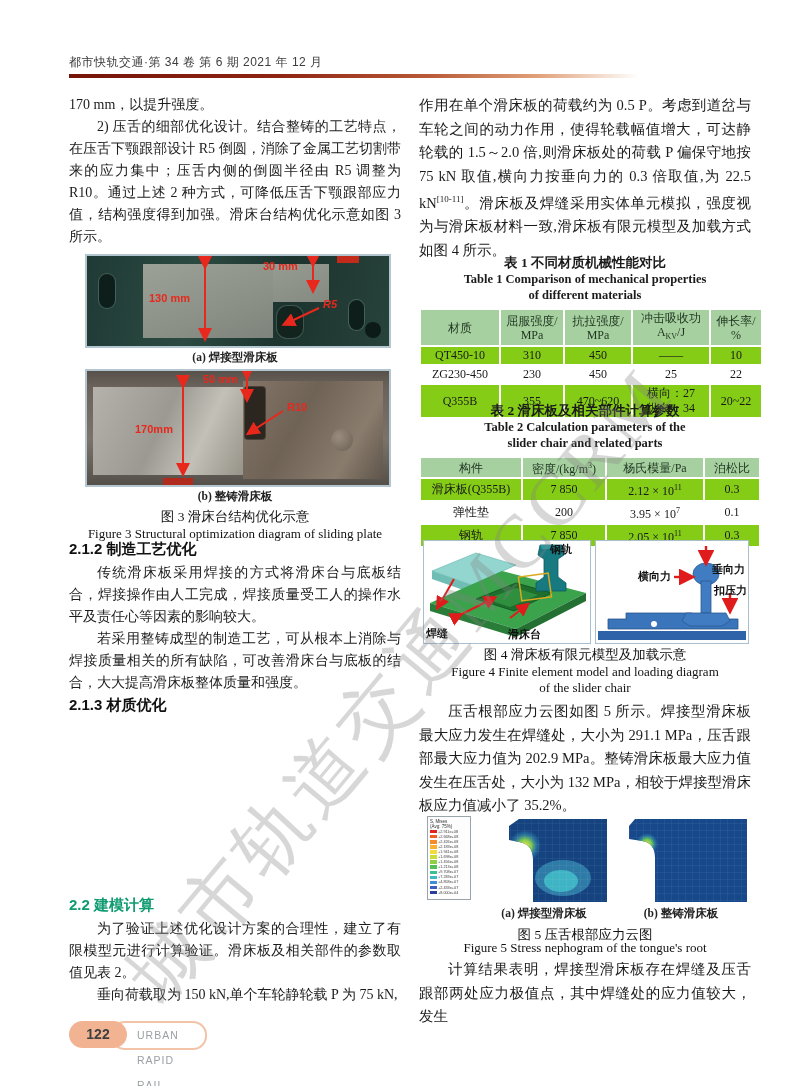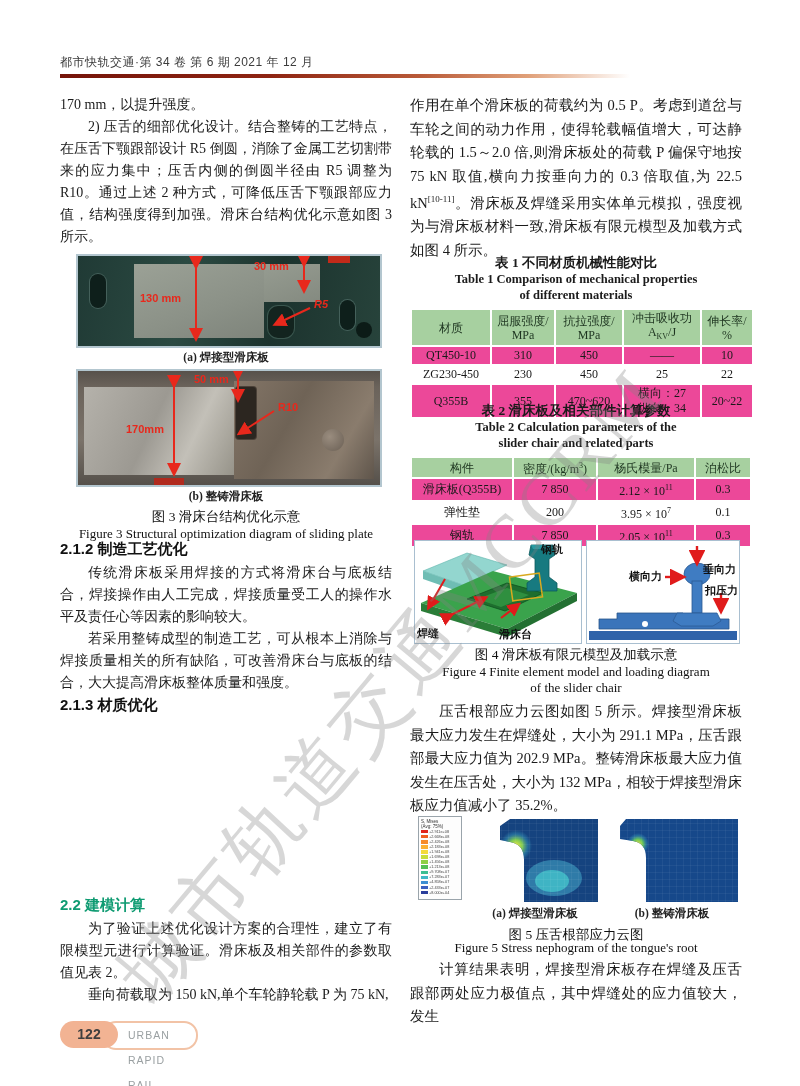--- a/index.html
+++ b/index.html
@@ -1,17 +1,17 @@
 <!DOCTYPE html>
 <html><head>
 <meta charset="utf-8">
 <style>
   html,body{margin:0;padding:0;}
   .page{position:relative;width:788px;height:1086px;background:#fff;overflow:hidden;
-        font-family:"Liberation Serif","DejaVu Serif",serif;color:#1b1b1b;}
+        font-family:"Liberation Serif","DejaVu Serif",serif;color:#1b1b1b;margin-left:9px;}
   .abs{position:absolute;}
   
   .pg-header{left:60px;top:54px;font-family:"Liberation Sans","DejaVu Sans",sans-serif;
              font-size:12px;color:#3c3c3c;letter-spacing:.5px;}
   .pg-rule{left:60px;top:74px;width:600px;height:4px;
            background:linear-gradient(to right,#751409 0%,#8e2412 35%,#b95a38 60%,#e0a079 78%,rgba(255,255,255,0) 95%);}
   
   .col-l{left:60px;width:332px;}
   .col-r{left:410px;width:332px;}
   .para{font-size:14px;line-height:22px;text-align:justify;margin:0;}
@@ -30,21 +30,21 @@
   .photo-b{height:114px;background:linear-gradient(#57514b 0%,#6b635b 14%,#7b736a 60%,#55504a 100%);}
   .ann{position:absolute;color:#e8281c;font-family:"Liberation Sans","DejaVu Sans",sans-serif;
        font-size:11px;font-weight:bold;white-space:nowrap;}
   .ovl{position:absolute;left:0;top:0;}
   
   .tbl-title-zh{text-align:center;font-weight:bold;font-size:13.5px;height:18px;}
   .tbl-title-en{text-align:center;font-weight:bold;font-size:12.5px;height:16px;}
   table.gt{width:100%;border-collapse:separate;border-spacing:2px;table-layout:fixed;margin-top:4px;}
   table.gt th{background:#a7d0a0;font-weight:normal;font-size:12px;color:#1e3520;padding:1px 0;text-align:center;line-height:14px;}
   table.gt td{font-size:12px;text-align:center;padding:1px 0;line-height:15px;color:#191919;}
-  tr.g td{background:#ec4899;}
+  tr.g td{background:#84cc16;}
   tr.w td{background:#ffffff;}
   
   .panel{position:absolute;background:#fff;border:1px solid #a9bfd0;}
   .flabel{position:absolute;font-size:11px;color:#111;white-space:nowrap;font-weight:bold;}
   .fig5-panel{position:absolute;top:0;}
   .legend{position:absolute;left:8px;top:0;width:44px;height:84px;border:1px solid #9aa4ab;
           background:#fdfdfd;padding:2px 2px;box-sizing:border-box;
           font-family:"Liberation Sans","DejaVu Sans",sans-serif;}
   .lg-title{font-size:4.5px;color:#333;line-height:5px;}
   .lg-row{display:flex;align-items:center;height:5.1px;}

